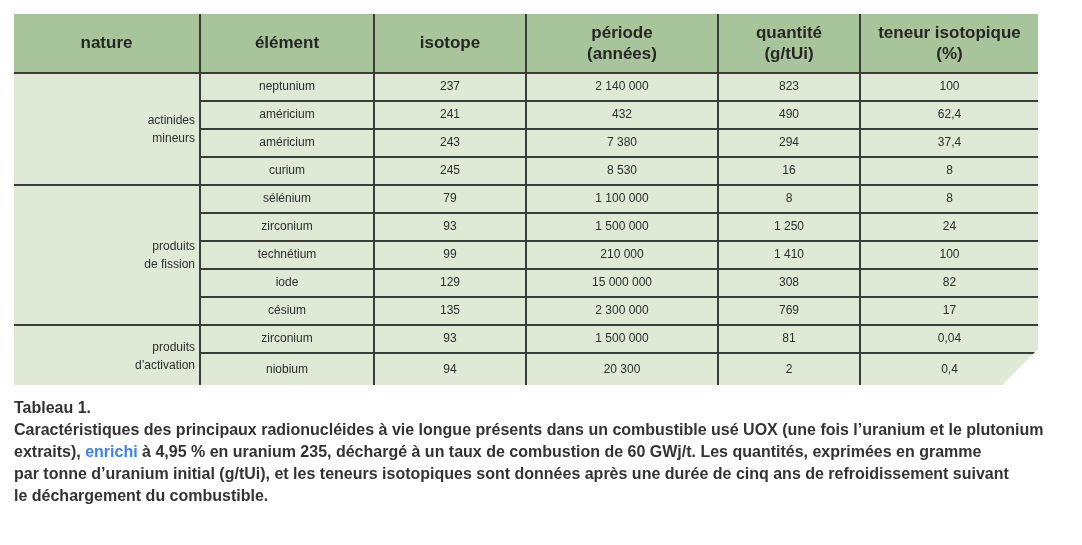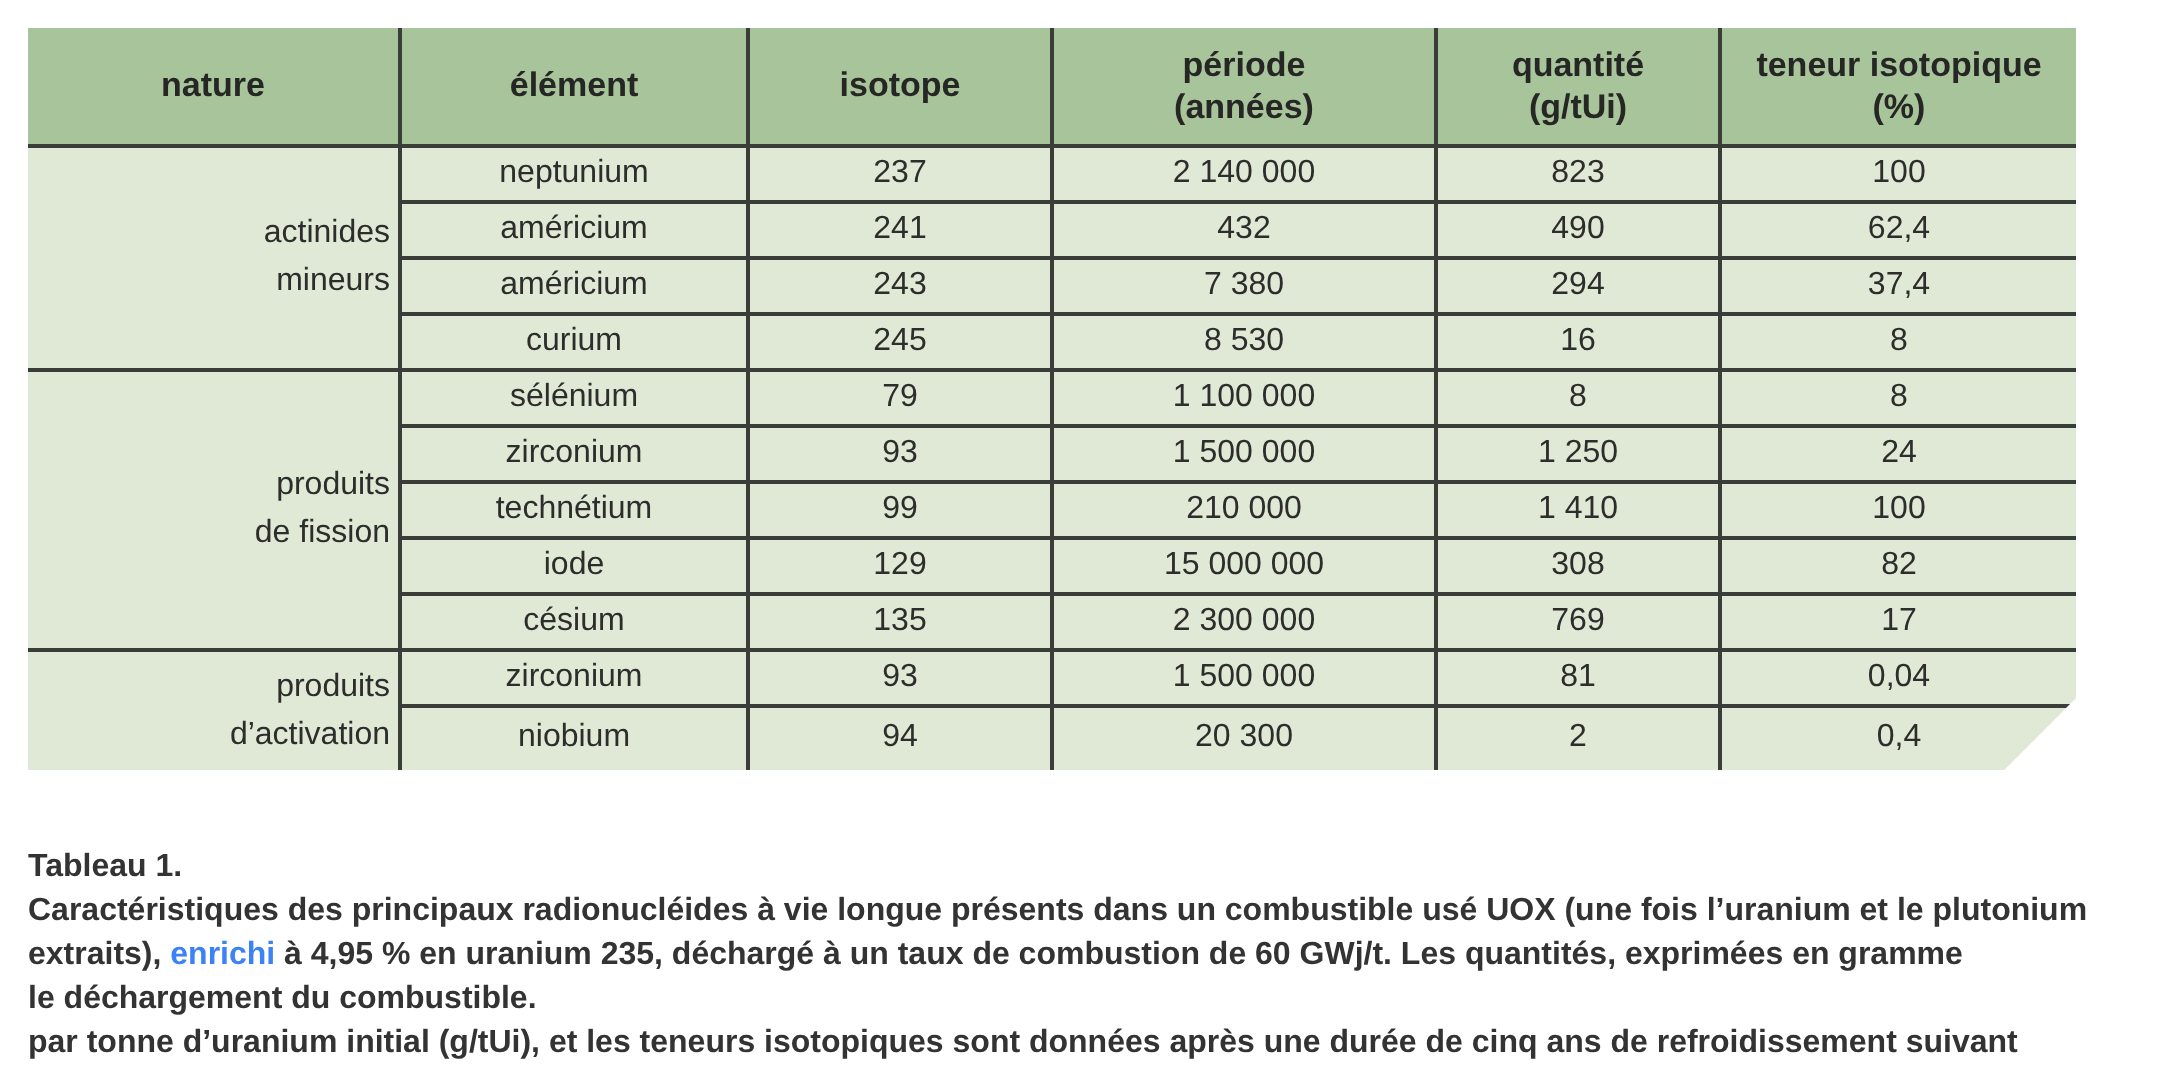--- a/index.html
+++ b/index.html
@@ -38,33 +38,33 @@
     background: #a8c49b;
     height: 59px;
     font-size: 17px;
     font-weight: bold;
     color: #262624;
     line-height: 1.25;
   }
   table.radio-table td {
     background: #dfe9d6;
     height: 28px;
-    font-size: 16px;
+    font-size: 12px;
     font-weight: normal;
     line-height: 1.15;
   }
   table.radio-table td.nature-cell {
     line-height: 1.5;
     text-align: right;
   }
   table.radio-table tr.last-row td {
     height: 32px;
   }
   .caption {
-    margin-top: 38px;
+    margin-top: 12px;
     font-size: 16px;
     font-weight: bold;
     color: #333333;
     line-height: 22px;
     width: 1054px;
   }
   .caption .glossary-link {
     color: #3b82f6;
     text-decoration: none;
     cursor: pointer;
@@ -184,17 +184,17 @@
         <td>2</td>
         <td>0,4</td>
       </tr>
     </tbody>
   </table>
 
   <div class="caption">
     <div>Tableau 1.</div>
     <div>Caractéristiques des principaux radionucléides à vie longue présents dans un combustible usé UOX (une fois l’uranium et le plutonium</div>
     <div><span>extraits), </span><span class="glossary-link">enrichi</span><span> à 4,95 % en uranium 235, déchargé à un taux de combustion de 60 GWj/t. Les quantités, exprimées en gramme</span></div>
+    <div>par tonne d’uranium initial (g/tUi), et les teneurs isotopiques sont données après une durée de cinq ans de refroidissement suivant</div>
     <div>le déchargement du combustible.</div>
-    <div>par tonne d’uranium initial (g/tUi), et les teneurs isotopiques sont données après une durée de cinq ans de refroidissement suivant</div>
   </div>
 
 </div>
 
 </body></html>

